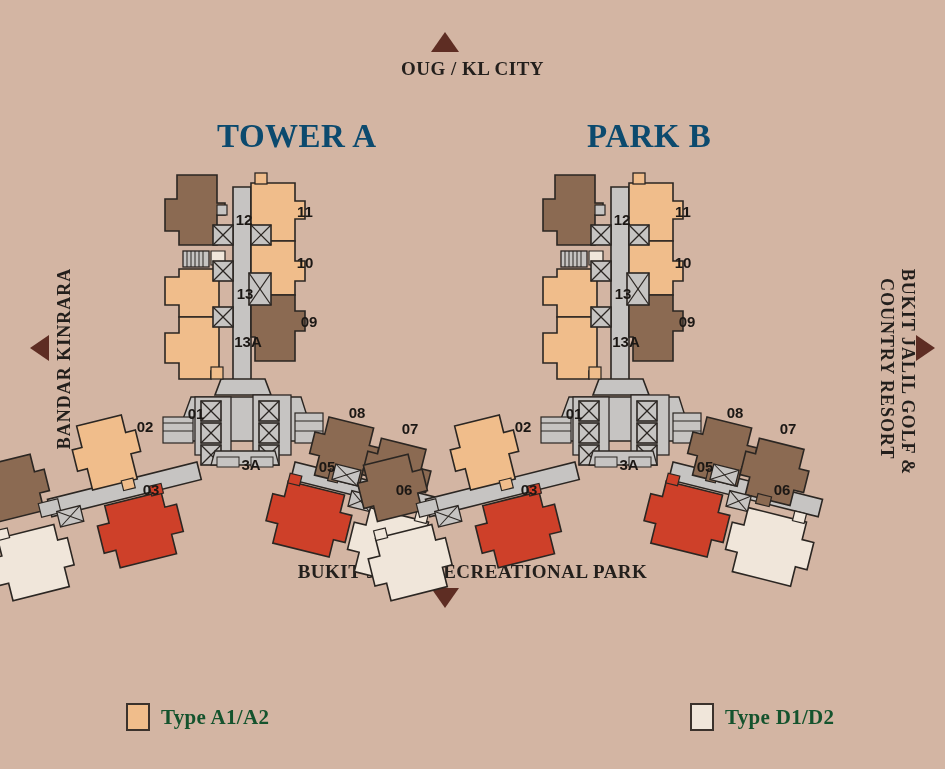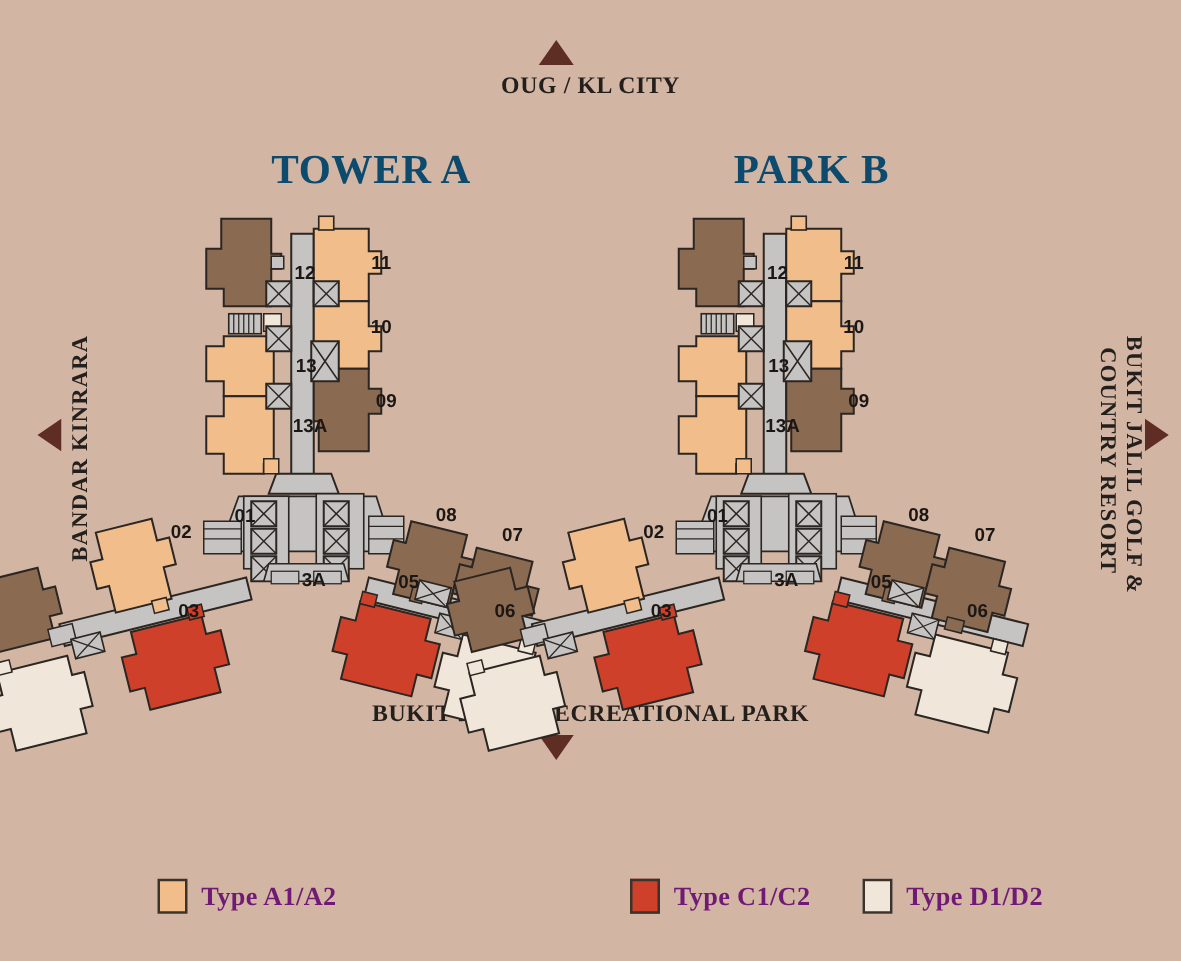--- a/index.html
+++ b/index.html
@@ -81,21 +81,21 @@
     white-space:nowrap;
     transform:translate(-50%,-50%);
   }
 
   
   #legend { position:absolute; left:0; top:700px; width:945px; height:40px; }
   .legend-item { position:absolute; top:0; display:flex; align-items:center; height:34px; }
   .legend-swatch {
     width:24px; height:28px; border:2px solid #3b322c; margin-right:11px;
   }
-  .legend-text { font-size:21px; font-weight:bold; color:#701a75; letter-spacing:0.3px; }
+  .legend-text { font-size:21px; font-weight:bold; color:#14532d; letter-spacing:0.3px; }
 </style>
 </head>
 <body style="background: rgb(211, 181, 163);">
 
 <div id="stage">
 
   <div class="tri" id="tri-top"></div>
   <div class="compass-label" id="top-label">OUG / KL CITY</div>
 
   <div class="compass-label" id="bottom-label">BUKIT JALIL RECREATIONAL PARK</div>
@@ -265,23 +265,19 @@
   <div class="unit-label" style="left:529px; top:489px;">03</div>
   <div class="unit-label" style="left:629px; top:464px;">3A</div>
   <div class="unit-label" style="left:705px; top:466px;">05</div>
   <div class="unit-label" style="left:782px; top:489px;">06</div>
 
   <div id="legend">
     <div class="legend-item" style="left:126px;">
       <div class="legend-swatch" style="background: rgb(240, 189, 139);"></div>
       <div class="legend-text">Type A1/A2</div>
     </div>
-    <div class="legend-item" style="left:504px;">
-      <div class="legend-swatch" style="background: rgb(206, 64, 41);"></div>
-      <div class="legend-text">Type C1/C2</div>
-    </div>
     <div class="legend-item" style="left:690px;">
       <div class="legend-swatch" style="background: rgb(240, 230, 218);"></div>
       <div class="legend-text">Type D1/D2</div>
     </div>
   </div>
 
 </div>
 
 </body></html>

